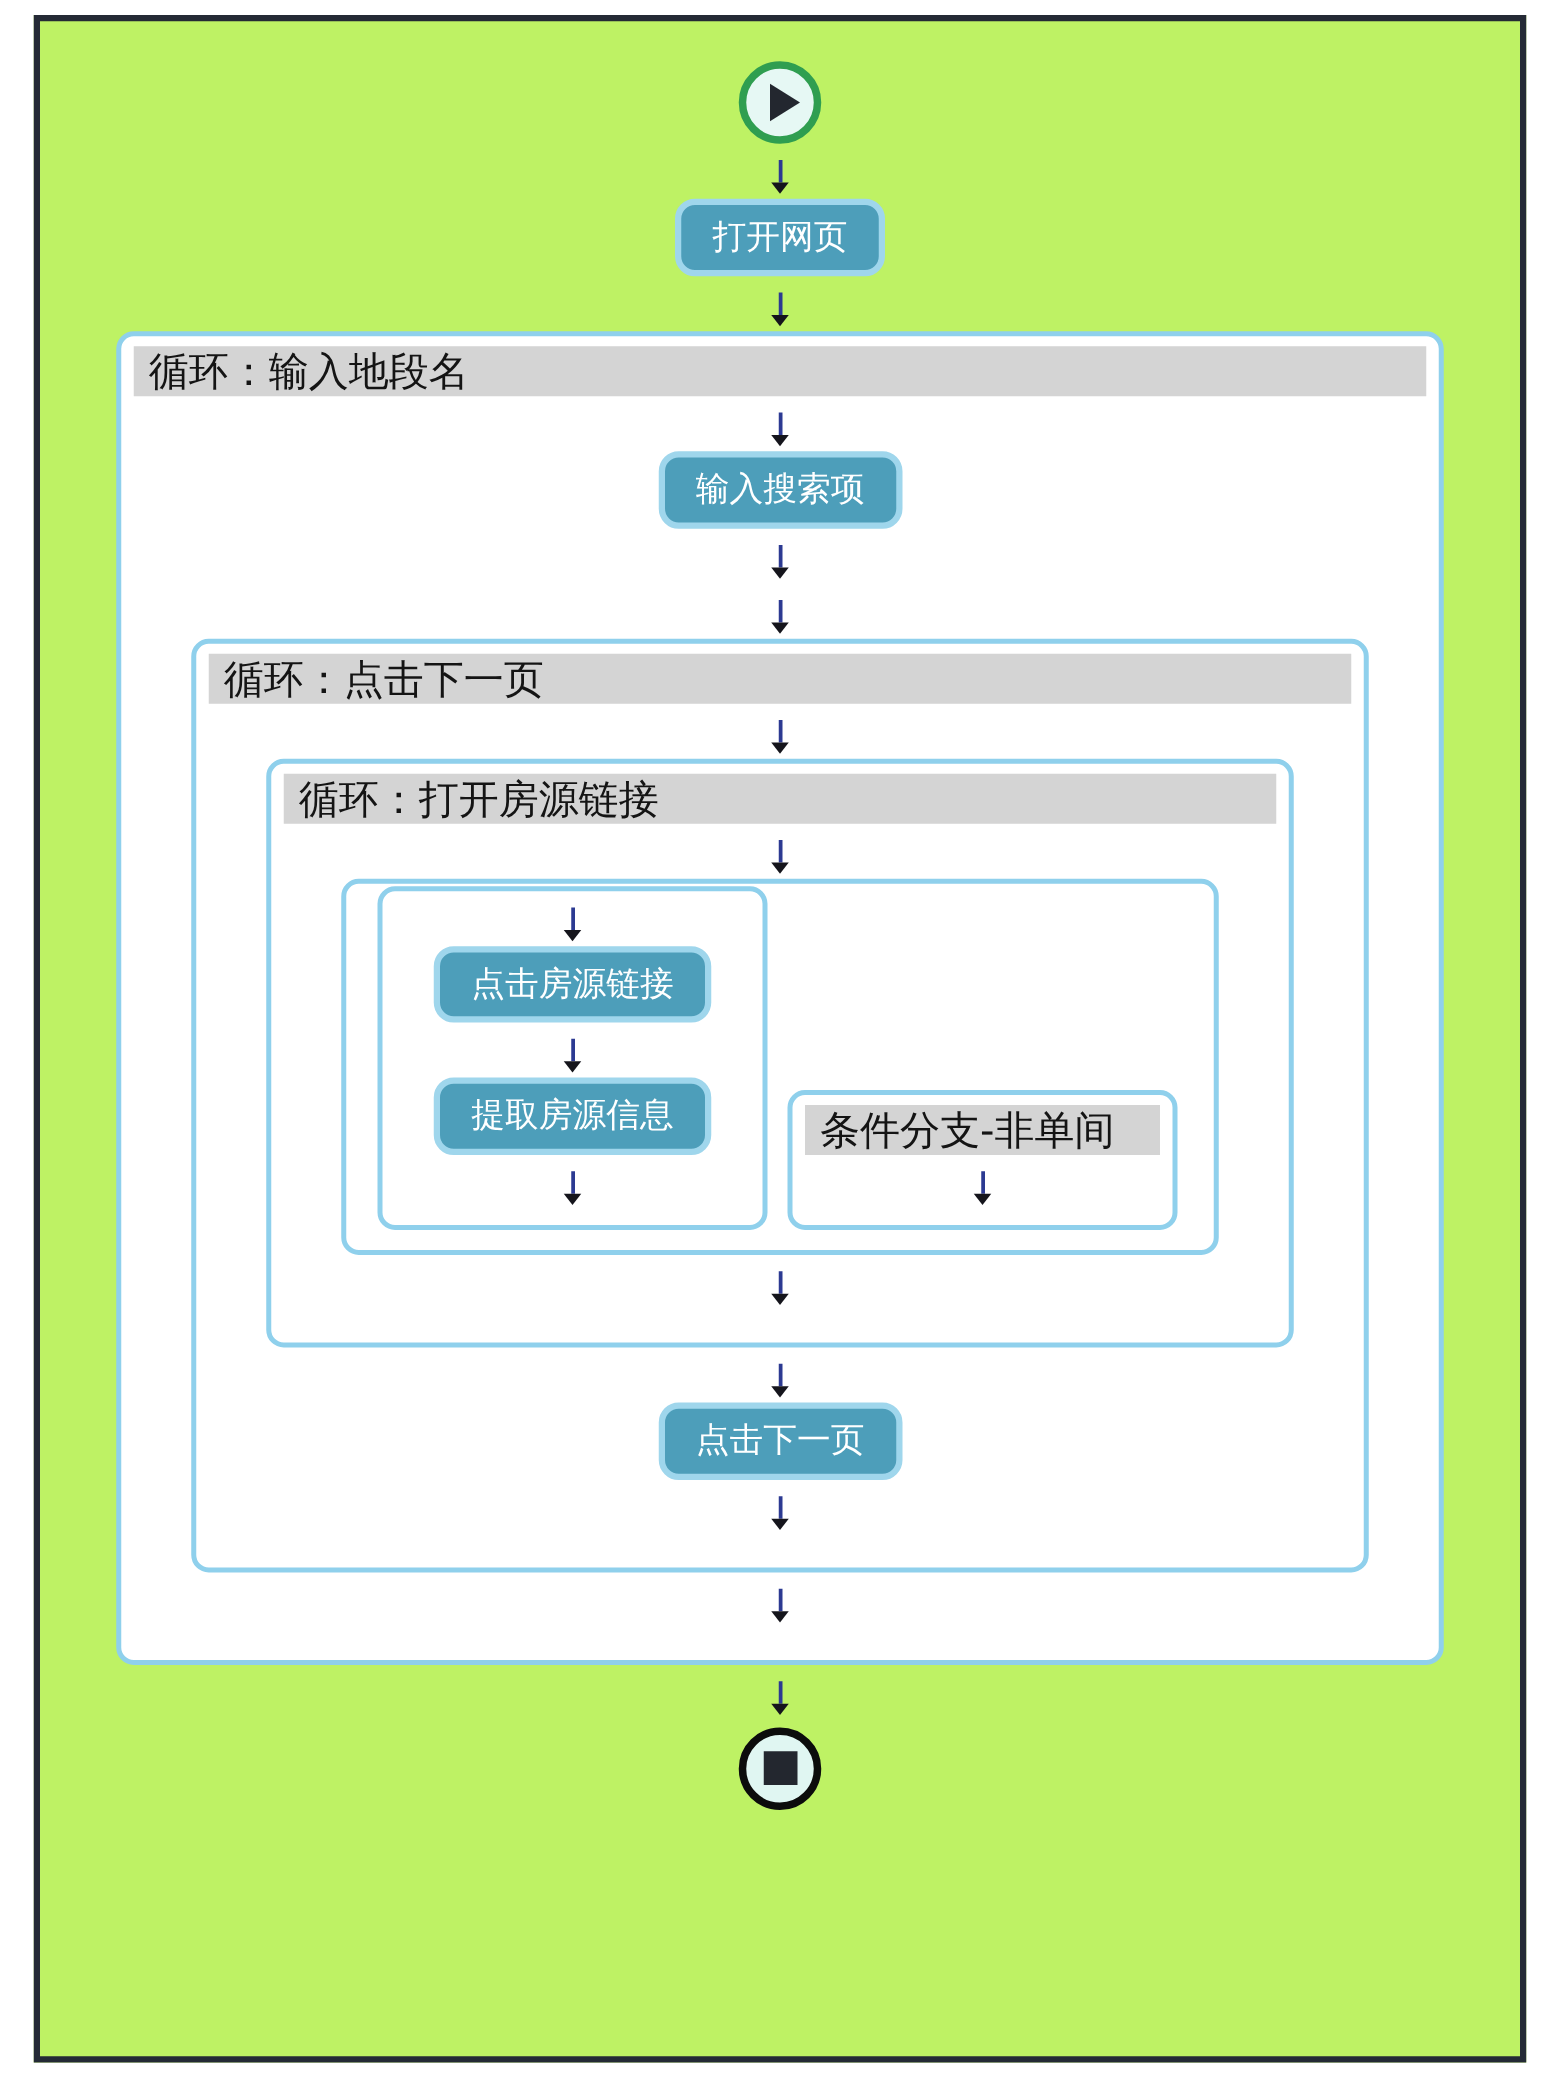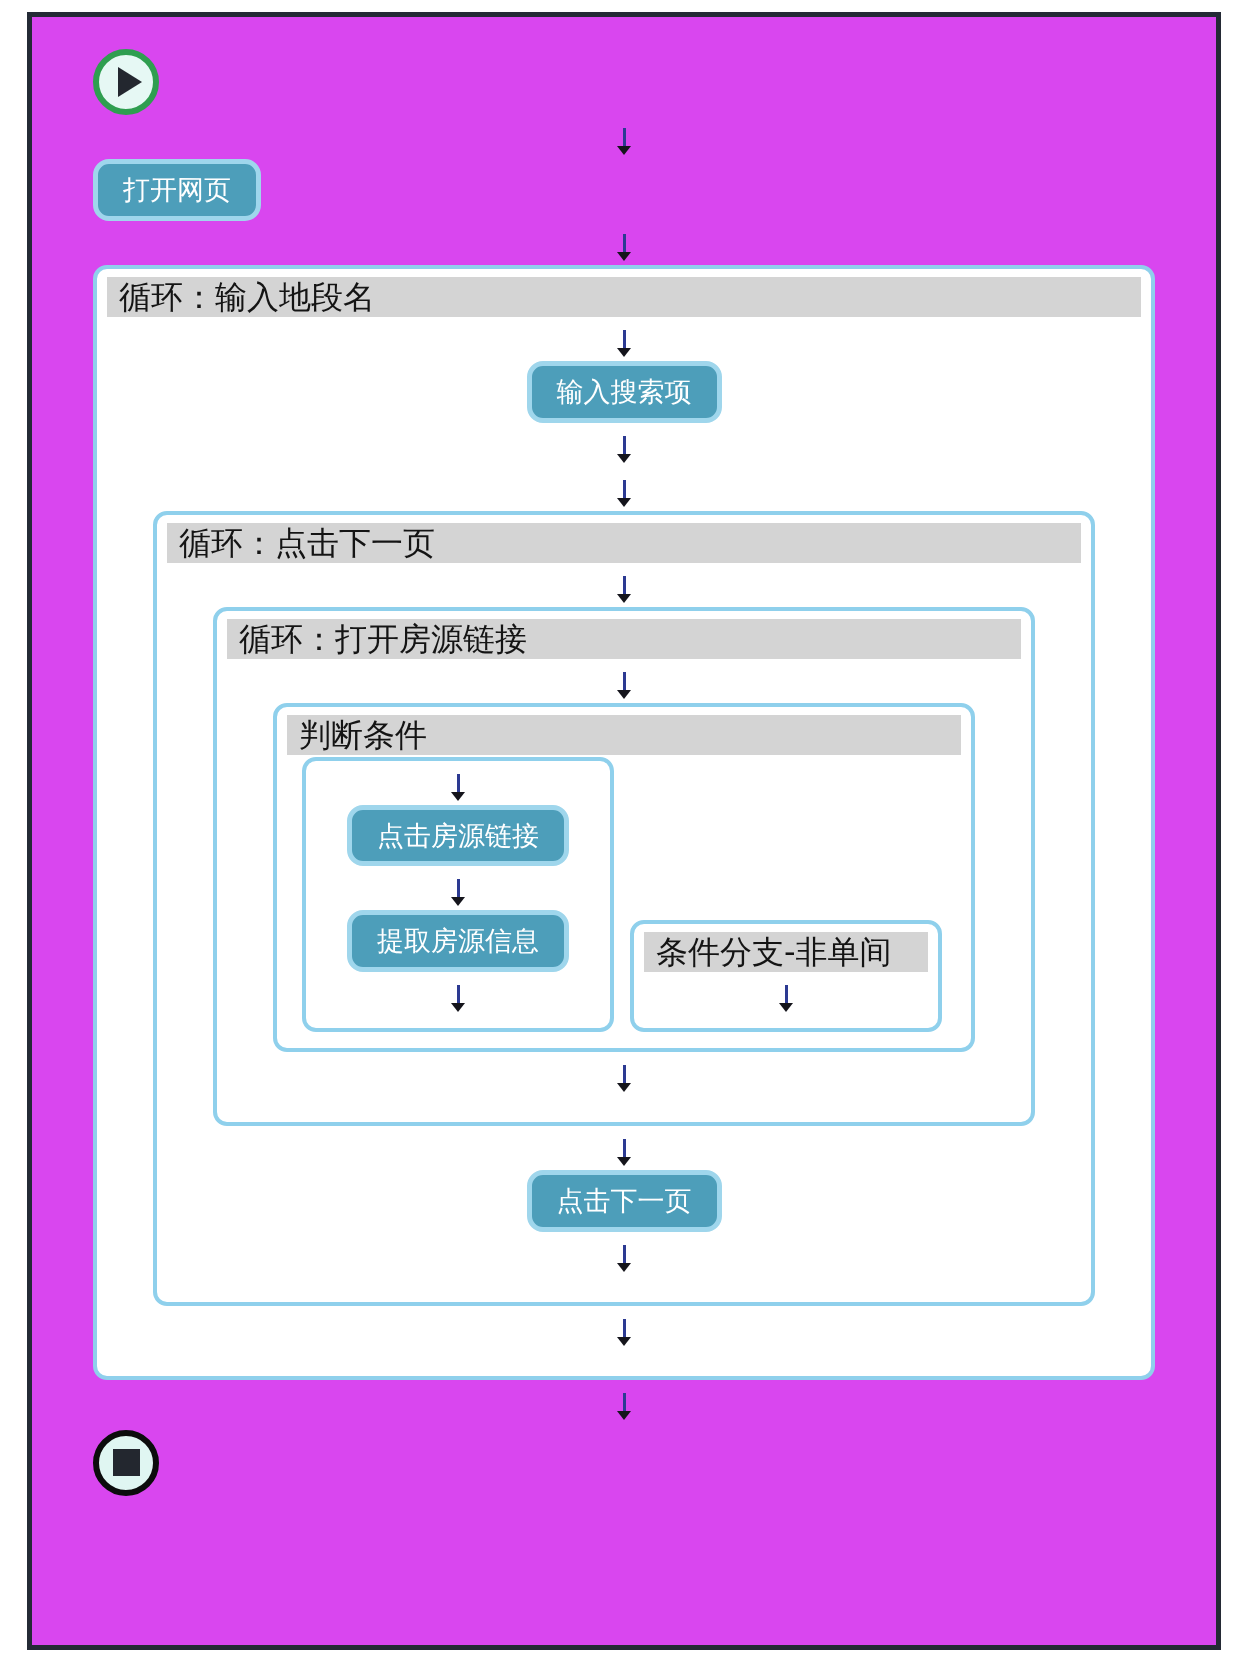--- a/index.html
+++ b/index.html
@@ -1,20 +1,20 @@
 <!DOCTYPE html>
 <html><head>
 <meta charset="utf-8">
 <style>
   html,body{margin:0;padding:0;background:#ffffff;}
   body{width:1237px;height:1661px;font-family:"DejaVu Sans","Liberation Sans",sans-serif;position:relative;}
   .frame{
     position:absolute;left:27px;top:12px;width:1194px;height:1638px;
-    border:5px solid #242a35;box-sizing:border-box;background:#d946ef;
-    display:flex;flex-direction:column;align-items:flex-start;padding:0 61px;
+    border:5px solid #242a35;box-sizing:border-box;background:#bef264;
+    display:flex;flex-direction:column;align-items:center;padding:0 61px;
   }
   
   .arrow{width:3px;height:18px;background:#2c3a92;margin:13px auto;position:relative;flex:none;}
   .arrow::after{content:'';position:absolute;top:100%;left:50%;transform:translateX(-50%);
     width:0;height:0;border:7px solid transparent;border-top:9px solid #15151c;}
   
   .start-node{width:66px;height:66px;border-radius:50%;border:6px solid #2f9e50;background:#e6f8f4;
     box-sizing:border-box;display:flex;align-items:center;justify-content:center;margin-top:32px;flex:none;}
   .play-tri{width:0;height:0;border-left:24px solid #23272f;border-top:15px solid transparent;border-bottom:15px solid transparent;margin-left:7px;}
   .end-node{width:66px;height:66px;border-radius:50%;border:6px solid #0c0c0c;background:#e0f6f2;
@@ -68,21 +68,20 @@
 
           <div class="arrow"></div>
 
           <div class="loop">
             <div class="loop-header">循环：打开房源链接</div>
             <div class="loop-body">
 
               <div class="arrow"></div>
 
               <div class="loop">
-                <div class="loop-header">判断条件</div>
                 <div class="cond-body">
 
                   <div class="branch">
                     <div class="branch-body">
                       <div class="arrow"></div>
                       <button class="btn">点击房源链接</button>
                       <div class="arrow"></div>
                       <button class="btn">提取房源信息</button>
                       <div class="arrow"></div>
                     </div>

